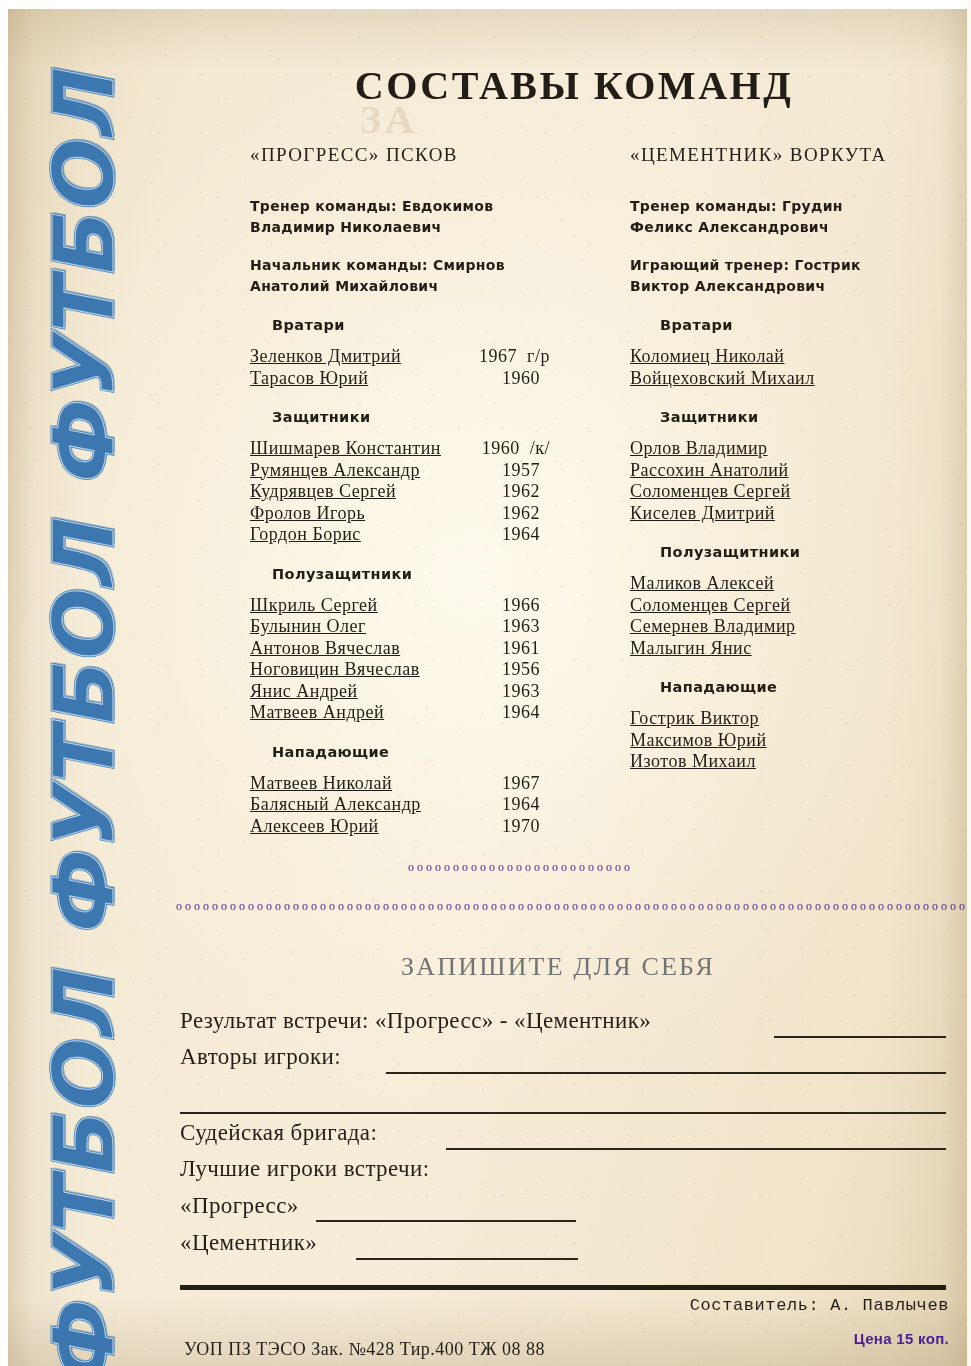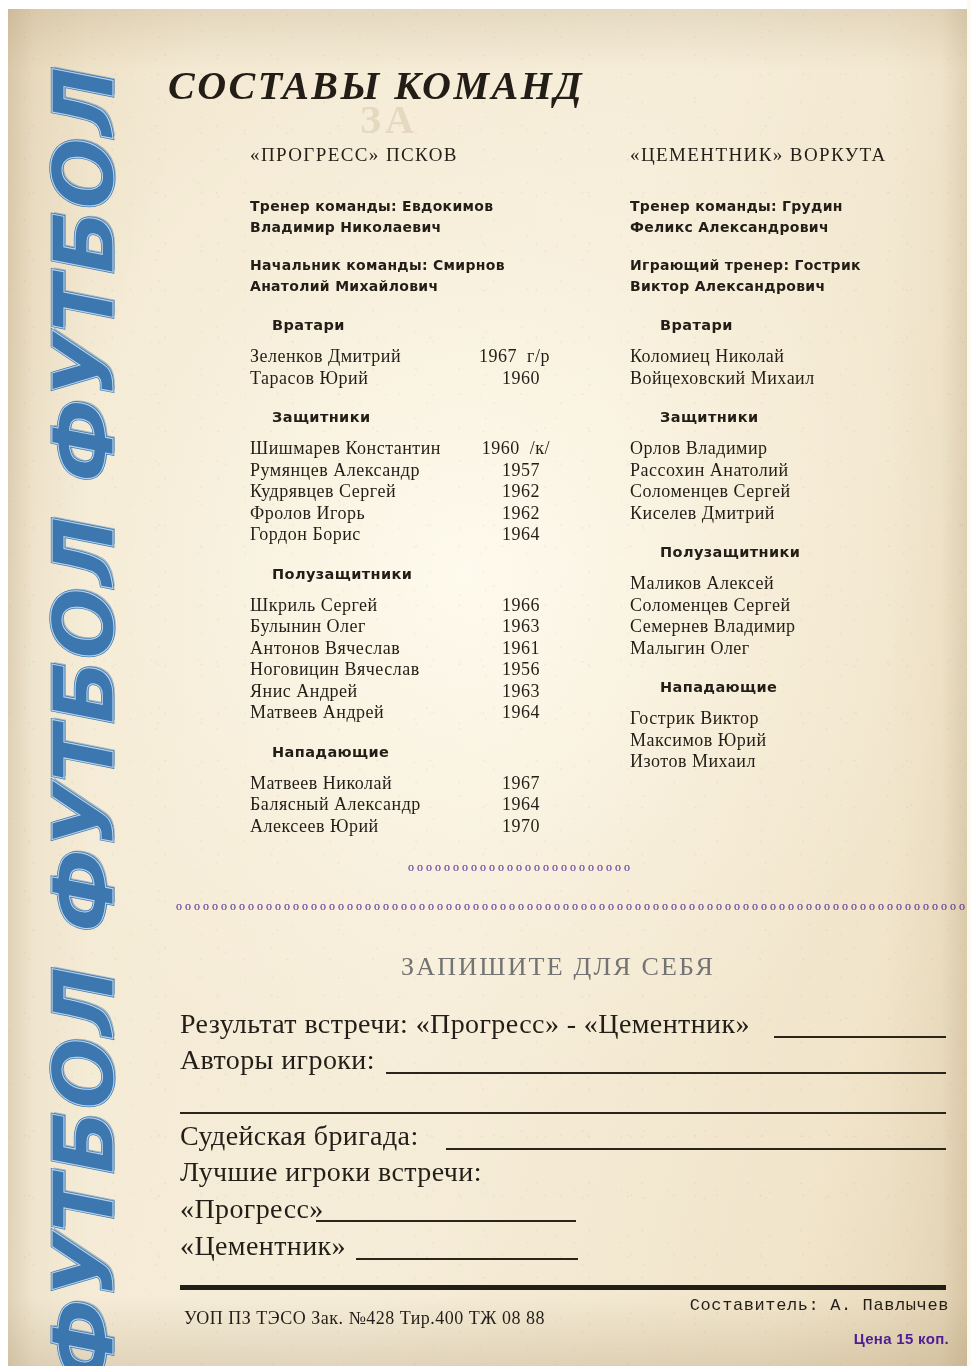--- a/index.html
+++ b/index.html
@@ -157,25 +157,25 @@
   .body-area {
     position: absolute;
     left: 168px;
     top: 0;
     width: 803px;
     height: 1366px;
   }
 
   .main-title {
     position: absolute;
-    left: 0;
+    left: 16px;
     top: 62px;
     width: 780px;
-    font-family: "Liberation Serif", serif;
-    font-style: italic;
+    text-align: center;
+    font-family: "Liberation Serif", serif;
     font-weight: bold;
     font-size: 40px;
     letter-spacing: 2.5px;
     color: #221d16;
   }
 
   .team-head {
     position: absolute;
     font-family: "Liberation Serif", serif;
     font-size: 19px;
@@ -220,21 +220,21 @@
   .plist li {
     display: flex;
     justify-content: flex-start;
     font-family: "Liberation Serif", serif;
     font-size: 18px;
     line-height: 21.5px;
     letter-spacing: 0.5px;
     color: #221d16;
     white-space: nowrap;
   }
-  .pname { display: inline-block; }
+  .pname { display: inline-block; text-decoration: underline; }
   .pyear {
     display: inline-block;
     text-align: right;
     margin-left: auto;
     padding-left: 6px;
   }
   .col-left .plist li .pname { min-width: 204px; }
   .col-left .plist li .pyear { min-width: 46px; }
   .pmark { display: inline-block; padding-left: 10px; }
 
@@ -260,21 +260,21 @@
     text-align: center;
     font-family: "Liberation Serif", serif;
     font-size: 26px;
     letter-spacing: 2.2px;
     color: #737373;
   }
 
   .note-row {
     position: absolute;
     font-family: "Liberation Serif", serif;
-    font-size: 28px;
+    font-size: 23px;
     letter-spacing: 0.4px;
     color: #231e17;
     white-space: nowrap;
   }
   .rule {
     position: absolute;
     background: #2b2519;
     height: 2px;
   }
 
@@ -307,21 +307,21 @@
     top: 1296px;
     font-family: Liberation Mono, monospace;
     font-size: 17px;
     letter-spacing: 0.6px;
     color: #231e17;
     white-space: nowrap;
   }
   .imprint {
     position: absolute;
     left: 16px;
-    top: 1308px;
+    top: 1339px;
     font-family: "Liberation Serif", serif;
     font-size: 18px;
     letter-spacing: 0.5px;
     color: #231e17;
     white-space: nowrap;
   }
   .price {
     position: absolute;
     right: 22px;
     top: 1330px;
@@ -512,21 +512,21 @@
           <li>
               <span class="pname">Маликов Алексей</span>
             </li>
           <li>
               <span class="pname">Соломенцев Сергей</span>
             </li>
           <li>
               <span class="pname">Семернев Владимир</span>
             </li>
           <li>
-              <span class="pname">Малыгин Олег</span>
+              <span class="pname">Малыгин Янис</span>
             </li>
         </ul>
 
         <div class="pos-head">Нападающие</div>
         <ul class="plist">
           <li>
               <span class="pname">Гострик Виктор</span>
             </li>
           <li>
               <span class="pname">Максимов Юрий</span>

